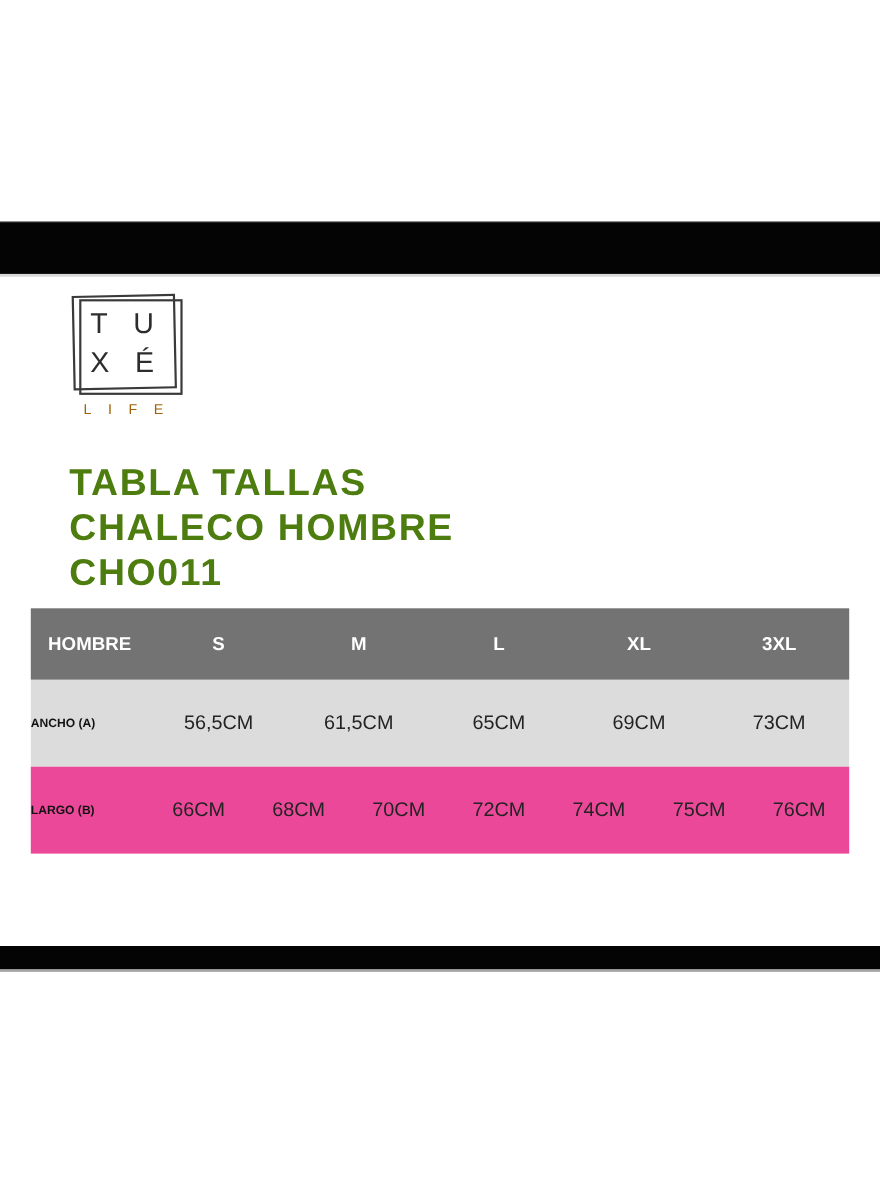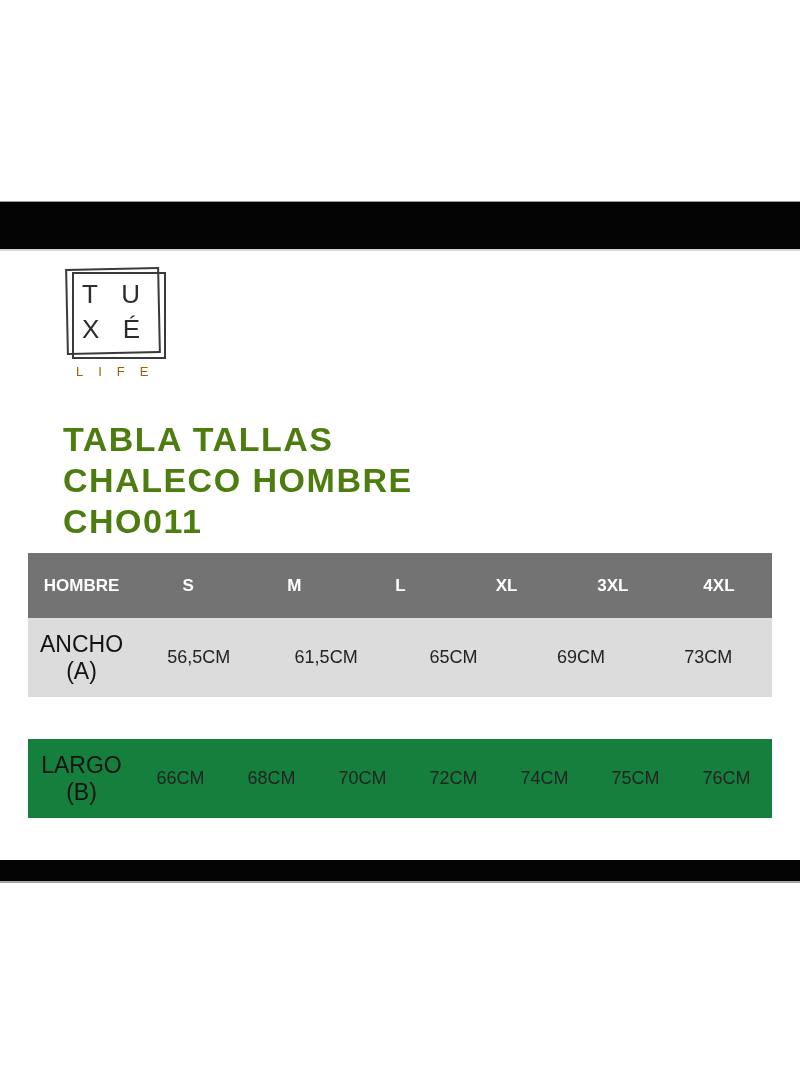--- a/index.html
+++ b/index.html
@@ -48,28 +48,28 @@
     letter-spacing:1.5px; color:#4d7c0f;
   }
 
   
   .size-table { position:absolute; left:28px; top:553px; width:744px; }
   .t-header {
     display:flex; height:65px; background:#737373;
     color:#ffffff; font-weight:bold; font-size:17px;
   }
   .t-row-ancho { display:flex; height:79px; background:#dcdcdc; }
-  .t-row-largo { display:flex; height:79px; background:#15803d;margin-top:42px; }
+  .t-row-largo { display:flex; height:79px; background:#ec4899; }
   .hcell {
     flex:1 1 0; display:flex; align-items:center; justify-content:center;
   }
   .hcell-label { flex:0 0 107px; }
   .row-label {
     flex:0 0 107px; display:flex; align-items:center; justify-content:flex-start;
-    font-weight:normal; font-size:23px; color:#121212;text-align:center;
+    font-weight:bold; font-size:11px; color:#121212;
   }
   .vcell {
     flex:1 1 0; display:flex; align-items:center; justify-content:center;
     font-size:18px; color:#232323;
   }
 </style>
 </head>
 <body>
 
 <div class="bar-top"></div>
@@ -95,21 +95,20 @@
 </div>
 
 <div class="size-table">
   <div class="t-header">
     <div class="hcell hcell-label">HOMBRE</div>
     <div class="hcell">S</div>
     <div class="hcell">M</div>
     <div class="hcell">L</div>
     <div class="hcell">XL</div>
     <div class="hcell">3XL</div>
-    <div class="hcell">4XL</div>
   </div>
 
   <div class="t-row-ancho">
     <div class="row-label">ANCHO (A)</div>
     <div class="vcell">56,5CM</div>
     <div class="vcell">61,5CM</div>
     <div class="vcell">65CM</div>
     <div class="vcell">69CM</div>
     <div class="vcell">73CM</div>
   </div>

